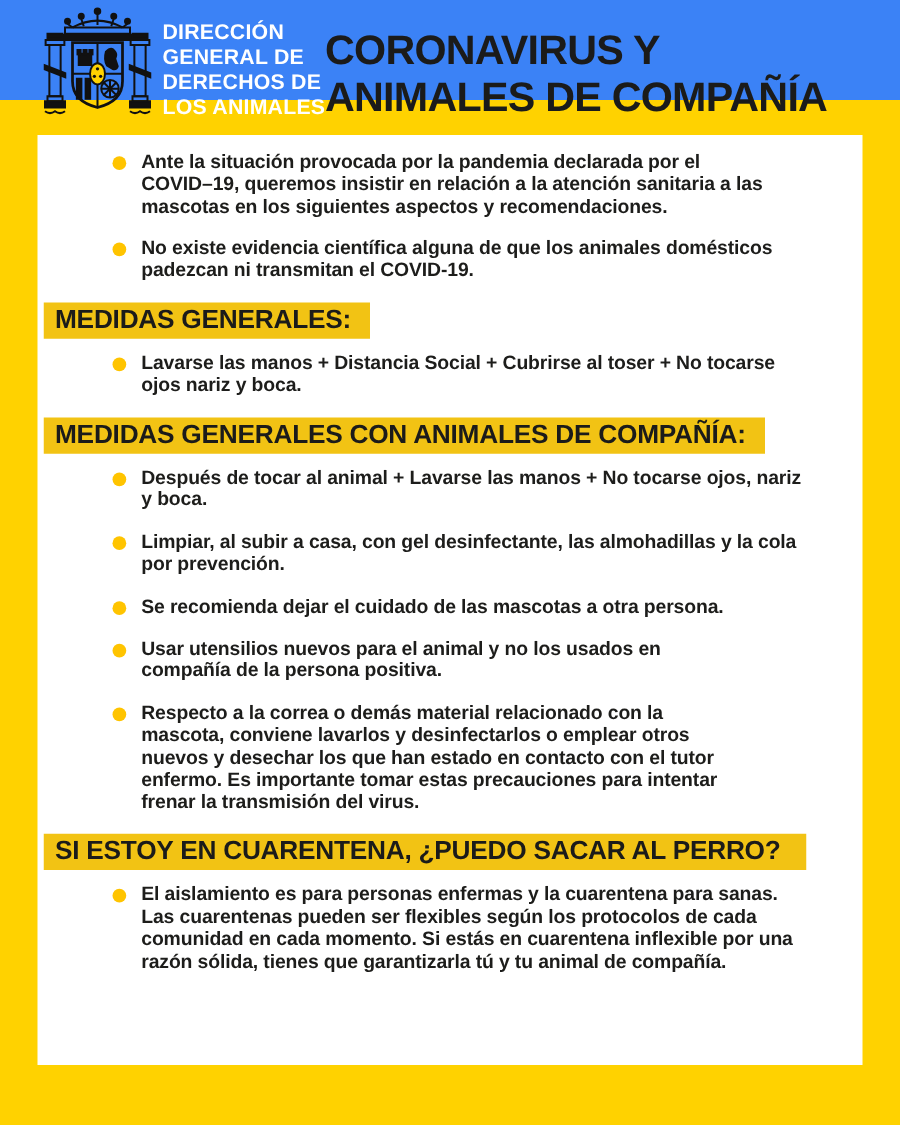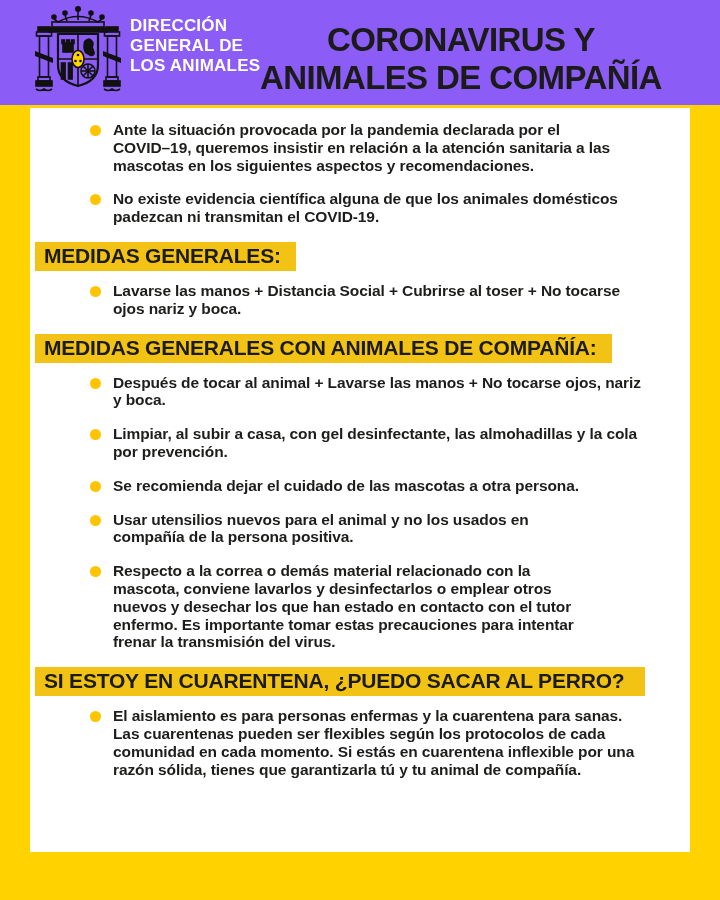--- a/index.html
+++ b/index.html
@@ -2,31 +2,31 @@
 <html><head>
 <meta charset="utf-8">
 <style>
   html,body { margin:0; padding:0; }
   body {
     width:720px; height:900px; position:relative;
     background:#FFD200; overflow:hidden;
     font-family:"Liberation Sans", sans-serif;
   }
   
-  .header { position:absolute; top:0; left:0; width:720px; height:105px; background:#8b5cf6; }
+  .header { position:absolute; top:0; left:0; width:720px; height:80px; background:#3b82f6; }
   .coat { position:absolute; left:33px; top:5px; }
   .agency {
     position:absolute; left:130px; top:16px;
     color:#FFFFFF; font-weight:bold; font-size:17px; line-height:20px;
     letter-spacing:0.2px;
   }
   .title {
     position:absolute; left:260px; top:21px;
     color:#1B1B1A; font-weight:bold; font-size:33px; line-height:38px;
-    letter-spacing:-0.6px; white-space:nowrap;text-align:center;
+    letter-spacing:-0.6px; white-space:nowrap;
   }
   
   .panel {
     position:absolute; left:30px; top:108px; width:660px; height:744px;
     background:#FFFFFF; box-sizing:border-box; padding-top:13px;
   }
   .bullet-row {
     display:flex; align-items:flex-start;
     padding-left:60px; padding-right:26px; margin-bottom:16px;
   }
@@ -109,20 +109,21 @@
     <rect x="74.5" y="31" width="9" height="41"></rect>
     <path d="M70,46 l18,7 v5 l-18,-7 z" fill="#111" stroke="none"></path>
     <rect x="73" y="72" width="12" height="4"></rect>
     <rect x="71" y="76" width="16" height="5" fill="#111"></rect>
     <path d="M71,84 q4,3 8,0 q4,3 8,0"></path>
   </svg>
 
   <div class="agency">
     <div>DIRECCIÓN</div>
     <div>GENERAL DE</div>
+    <div>DERECHOS DE</div>
     <div>LOS ANIMALES</div>
   </div>
 
   <div class="title">
     <div>CORONAVIRUS Y</div>
     <div>ANIMALES DE COMPAÑÍA</div>
   </div>
 </div>
 
 <div class="panel">

